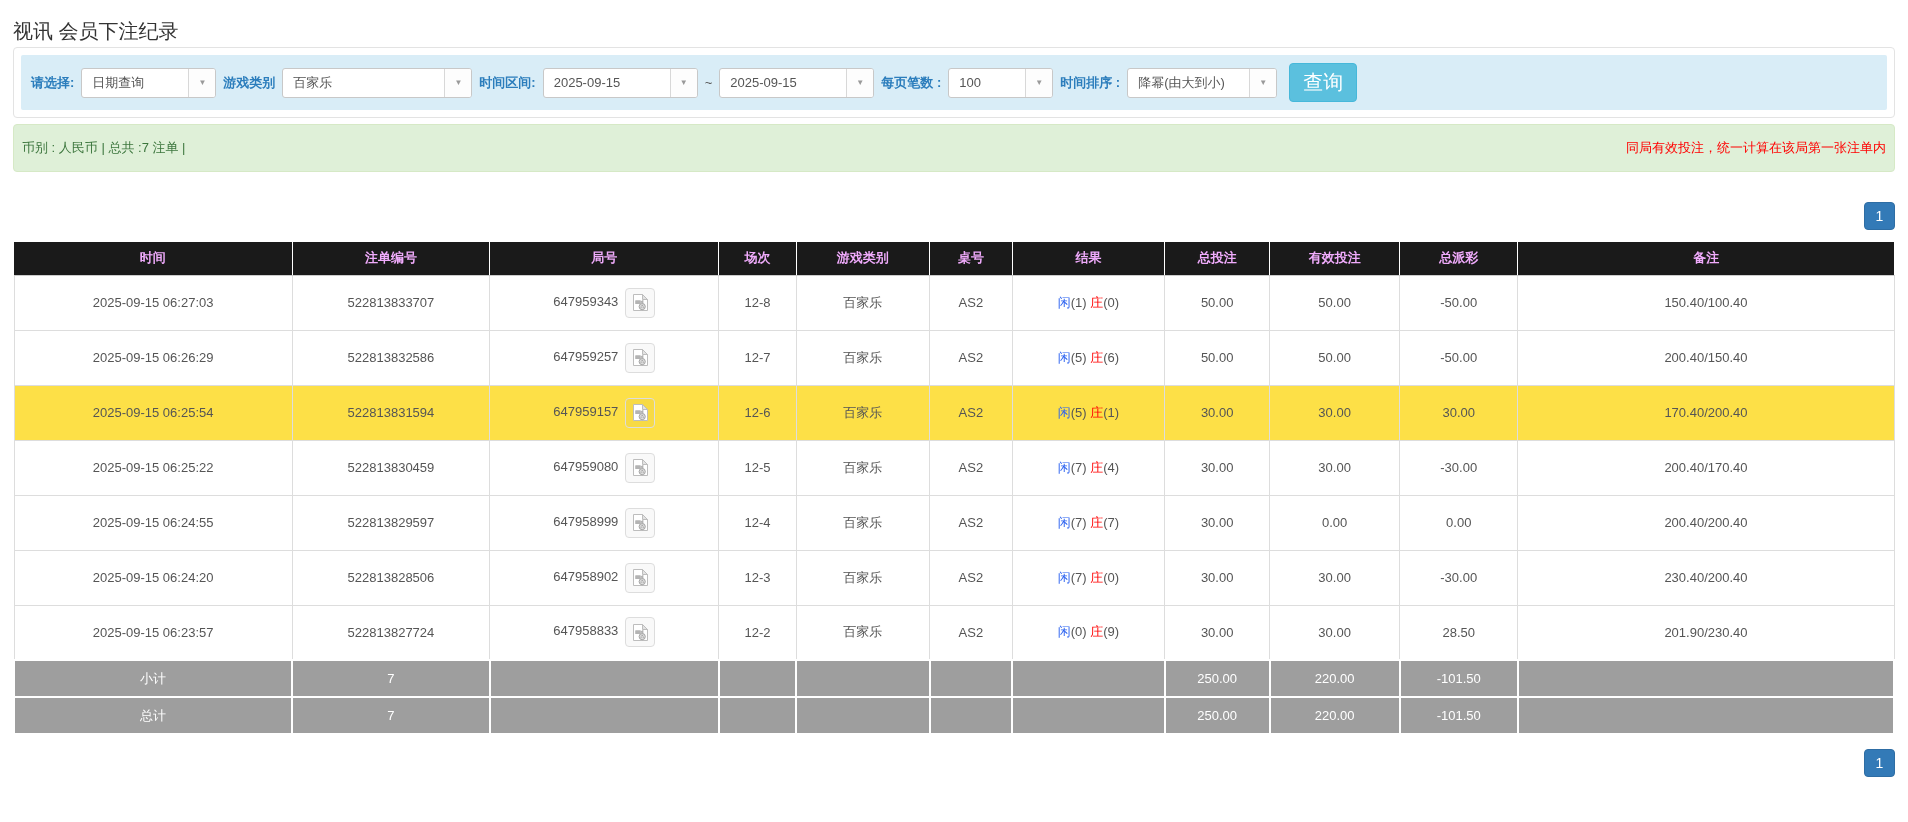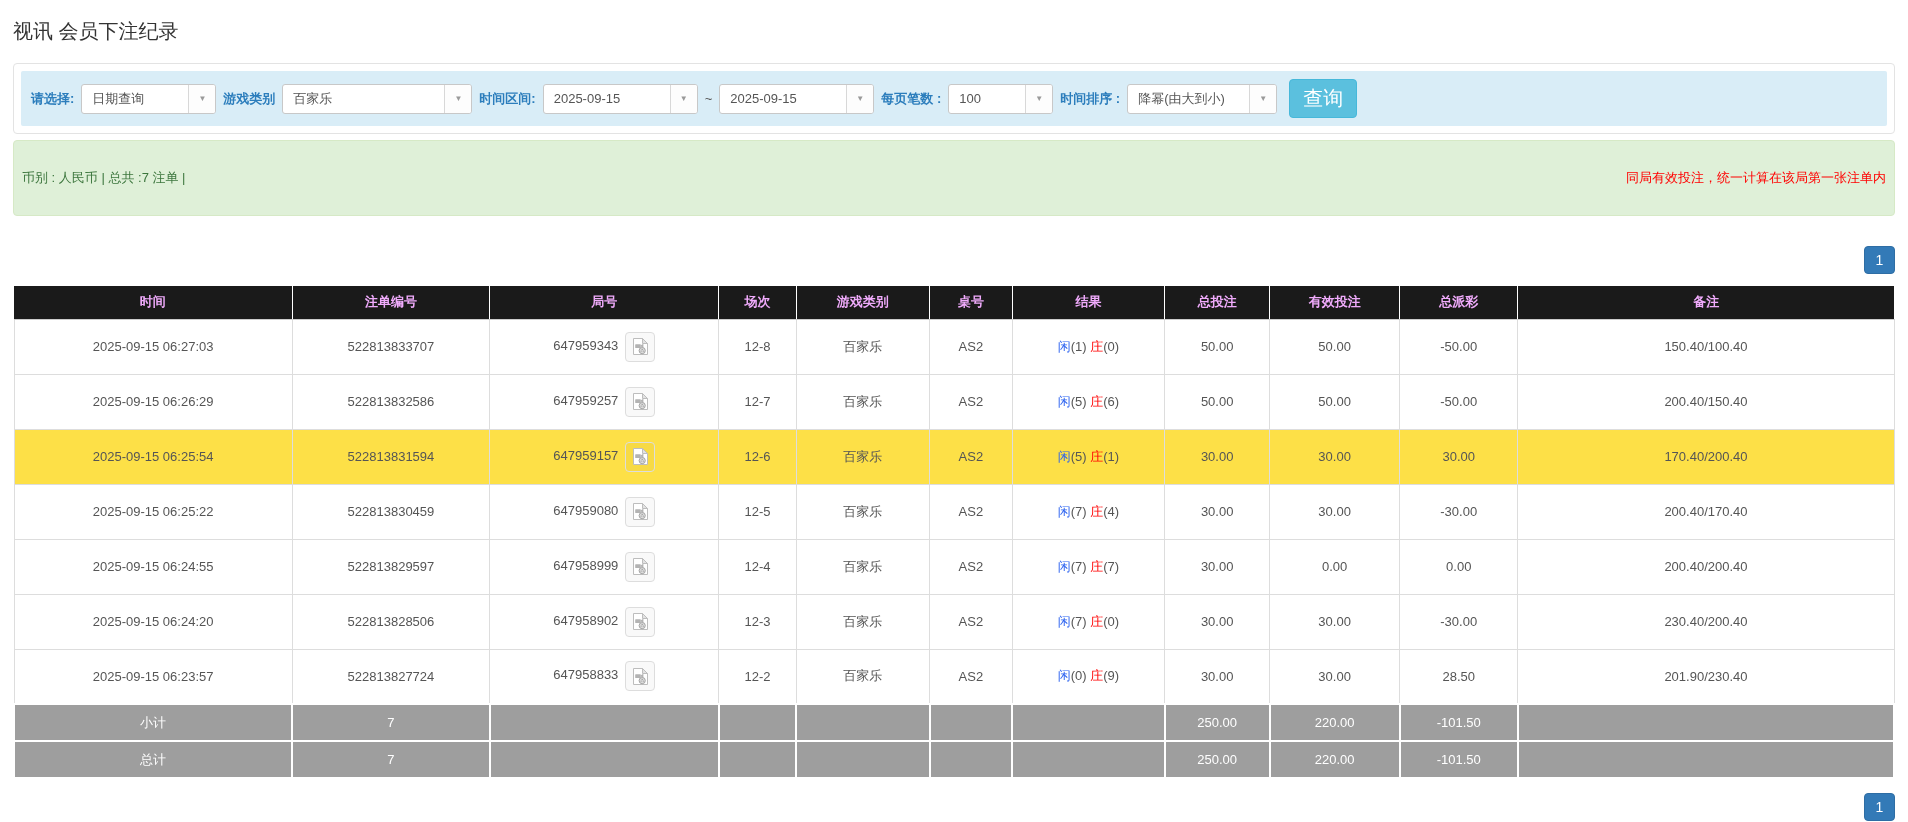--- a/index.html
+++ b/index.html
@@ -3,21 +3,21 @@
 <meta charset="utf-8">
 <style>
   * { box-sizing: border-box; }
   html,body { margin:0; padding:0; background:#fff; }
   body {
     font-family: "Liberation Sans", "DejaVu Sans", sans-serif;
     color:#555; font-size:13px;
   }
   .wrap { margin: 0 13px; }
 
-  .page-title { font-size:20px; font-weight:400; color:#333; margin:18px 0 18px 0; }
+  .page-title { font-size:20px; font-weight:400; color:#333; margin:18px 0 2px 0; }
 
   
   .filter-panel { border:1px solid #e3e3e3; border-radius:4px; padding:7px; background:#fff; }
   .filter-bar {
     background:#d9edf7; border-radius:2px; padding:8px 10px;
     display:flex; align-items:center; gap:7px; min-height:46px;
   }
   .flabel { color:#2b7dbc; font-weight:bold; font-size:13px; white-space:nowrap; }
   .combo {
     background:#fff; border:1px solid #c8c8c8; border-radius:3px; height:30px;
@@ -35,21 +35,21 @@
   .tilde { color:#555; }
   .search-btn {
     background:#5bc0de; border:1px solid #46b8da; color:#fff; font-size:20px;
     padding:5px 13px; border-radius:4px; margin-left:5px; cursor:pointer;
     font-family:inherit;
   }
 
   
   .summary-bar {
     margin-top:6px; background:#dff0d8; border:1px solid #d6e9c6; border-radius:4px;
-    padding:28px 8px; display:flex; justify-content:space-between; align-items:center;
+    padding:14px 8px; display:flex; justify-content:space-between; align-items:center;
     font-size:13px;
   }
   .summary-left { color:#3c763d; }
   .summary-right { color:#ff0000; }
 
   
   .pager-row { display:flex; justify-content:flex-end; }
   .pager-top { margin:30px 0 12px 0; }
   .pager-bottom { margin:14px 0 16px 0; }
   .page-btn {

